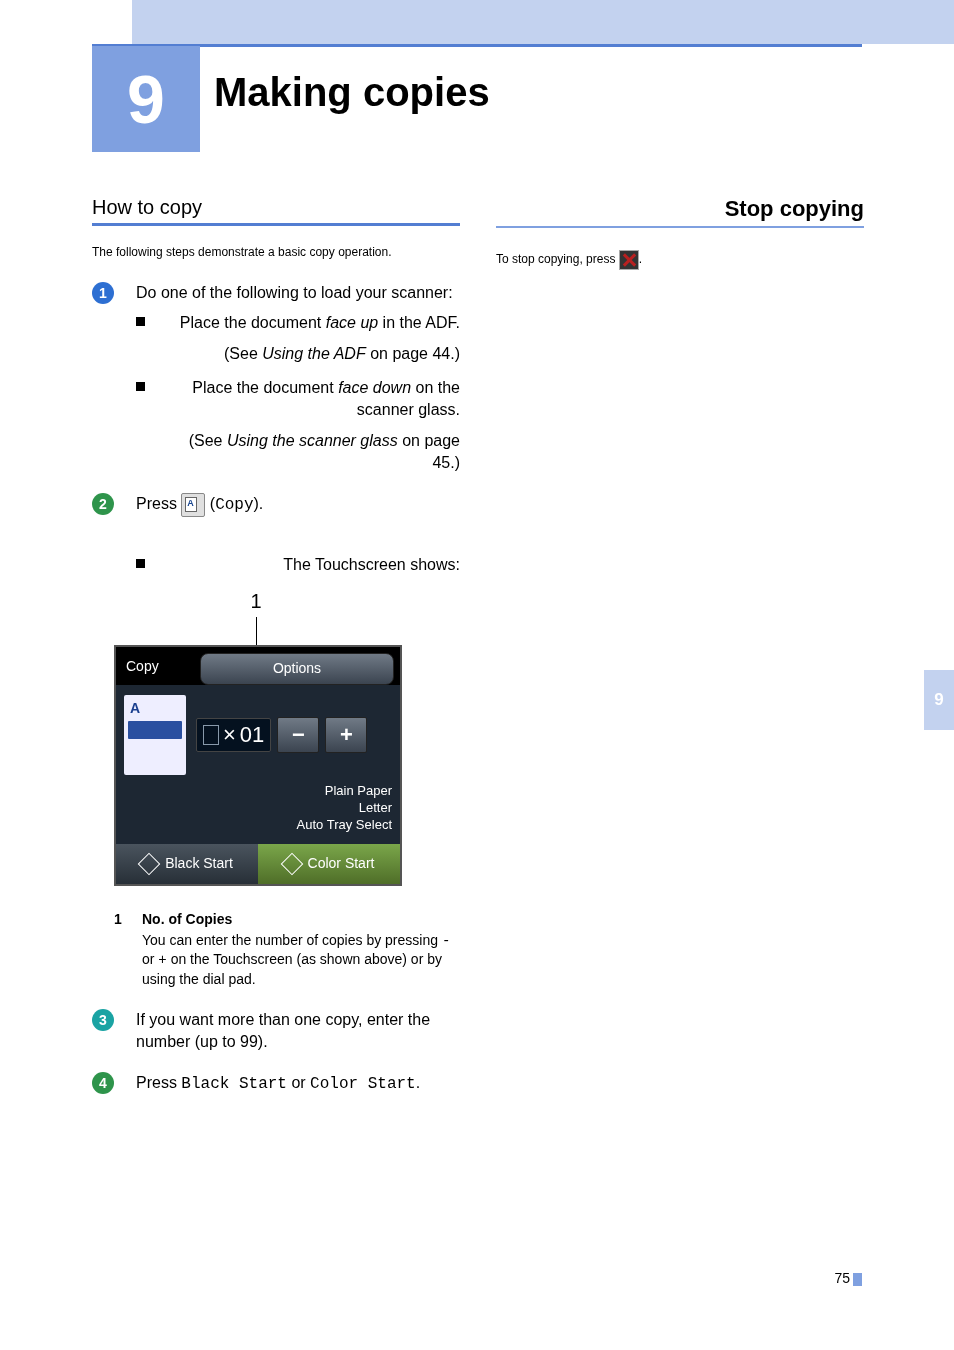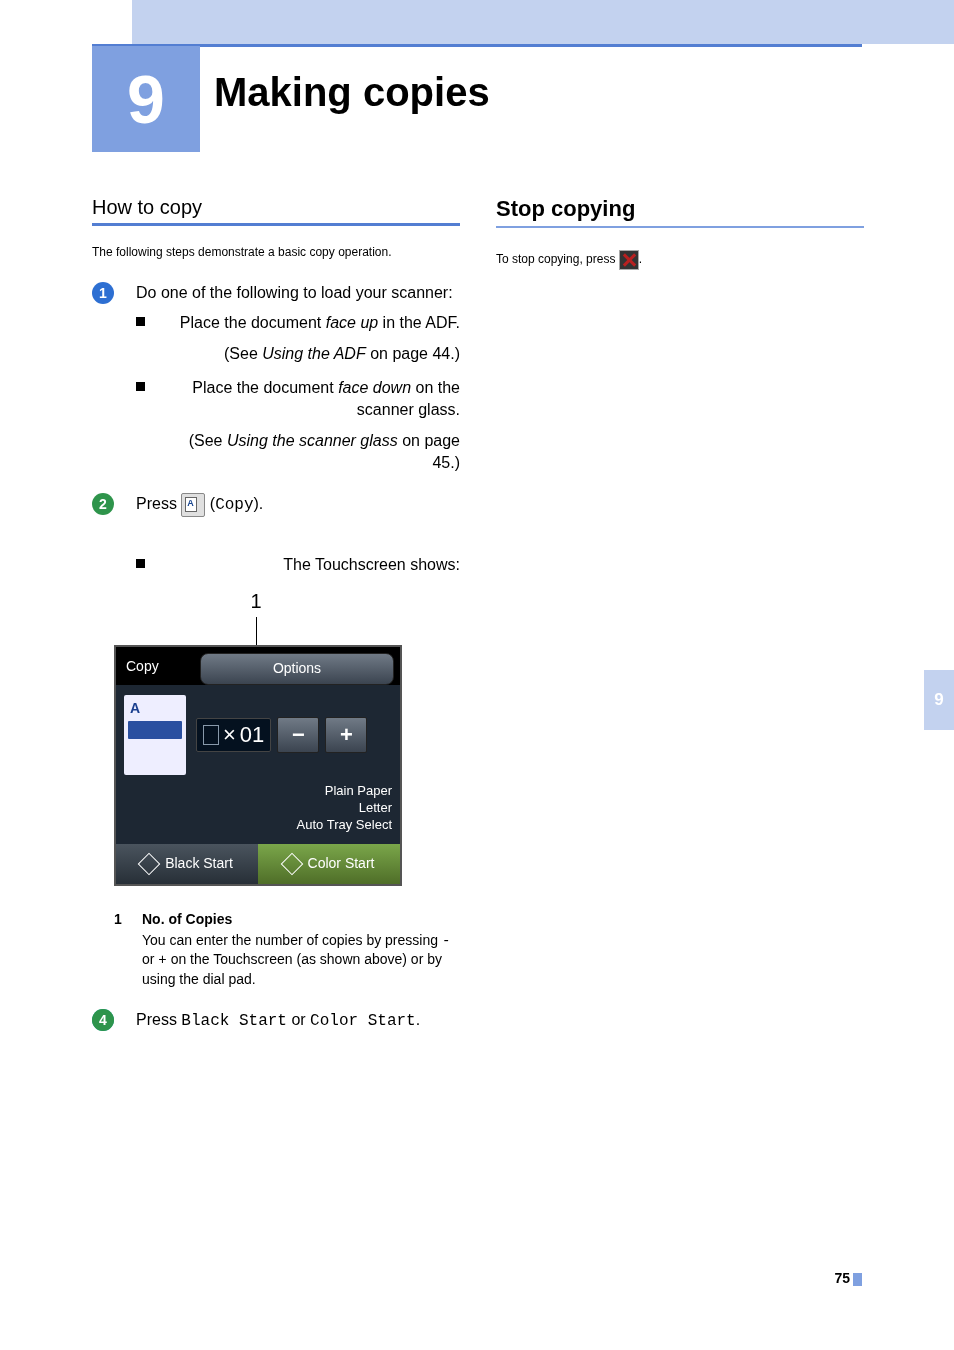--- a/index.html
+++ b/index.html
@@ -10,21 +10,21 @@
   .chap-box{position:absolute;left:92px;top:46px;width:108px;height:106px;background:#7fa0e0;display:flex;align-items:center;justify-content:center;}
   .chap-num{font-size:68px;font-weight:bold;color:#fff;font-family:Arial,Helvetica,sans-serif;}
   .chap-title{position:absolute;left:214px;top:70px;font-size:40px;font-weight:bold;}
   
   .content{position:absolute;left:92px;right:92px;top:196px;bottom:100px;}
   .col{width:368px;}
   .col-left{position:absolute;left:0;top:0;}
   .col-right{position:absolute;left:404px;top:0;}
   .h1{font-size:20px;font-weight:normal;margin:0 0 4px 0;}
   .h1-rule{height:3px;background:#537ed2;margin:0 0 18px 0;}
-  .h2{font-size:22px;font-weight:bold;margin:0 0 4px 0;}
+  .h2{font-size:22px;font-weight:bold;margin:0 0 4px 0;text-align:right;}
   .h2-rule{height:2px;background:#7fa0e0;margin:0 0 22px 0;}
   .body-p{font-size:12px;line-height:1.35;margin:0 0 22px 0;}
   .steps{padding:0;margin:0;list-style:none;}
   .step{position:relative;margin:0 0 20px 0;padding-left:44px;font-size:16px;line-height:1.35;}
   .step-bullet{position:absolute;left:0;top:0;width:22px;height:22px;border-radius:50%;display:flex;align-items:center;justify-content:center;font-size:14px;font-weight:bold;color:#fff;}
   .b-blue{background:#2d6fd2;}
   .b-green{background:#2e944b;}
   .b-teal{background:#1aa3a3;}
   .sub-bullets{list-style:none;padding:0;margin:8px 0 0 0;}
   .sub-bullets li{position:relative;padding-left:22px;margin:8px 0 12px 0;text-align:right;}
@@ -62,21 +62,21 @@
   .ts-bstart{background:linear-gradient(#4a545e,#272f37);}
   .ts-cstart{background:linear-gradient(#7aa64a,#4f6e28);}
   .ts-diamond{width:14px;height:14px;border:1.5px solid #fff;transform:rotate(45deg);}
   
   .leg{font-size:14px;line-height:1.35;padding-left:28px;position:relative;margin-bottom:18px;}
   .leg-num{position:absolute;left:0;top:0;font-weight:bold;}
   .leg-title{font-weight:bold;display:block;margin-bottom:2px;}
   
   .side-tab{position:absolute;right:0;top:670px;width:30px;height:60px;background:#c3d2ef;display:flex;align-items:center;justify-content:center;color:#fff;font-weight:bold;font-size:17px;border-radius:0;}
   
-  .pg-num{position:absolute;right:104px;bottom:64px;font-size:14px;font-weight:bold;}
+  .pg-num{position:absolute;right:104px;bottom:64px;font-size:14px;font-weight:normal;}
   .pg-mark{position:absolute;right:92px;bottom:64px;width:9px;height:13px;background:#7fa0e0;}
 </style>
 </head>
 <body>
 <div class="page">
 
   <div class="top-band"></div>
   <div class="top-rule"></div>
   <div class="chap-box">
     <span class="chap-num">9</span>
@@ -171,20 +171,21 @@
           
           <div class="leg" style="margin-left:-22px;">
             <span class="leg-num">1</span>
             <span class="leg-title">No. of Copies</span>
             <span>You can enter the number of copies by pressing </span><span class="mono">-</span><span> or </span><span class="mono">+</span><span> on the Touchscreen (as shown above) or by using the dial pad.</span>
           </div>
         </li>
 
         <li class="step">
           <span class="step-bullet b-teal">3</span>
+          <span>If you want more than one copy, enter the number (up to 99).</span>
         </li>
 
         <li class="step">
           <span class="step-bullet b-green">4</span>
           <span>Press </span><span class="mono">Black Start</span><span> or </span><span class="mono">Color Start</span><span>.</span>
         </li>
       </ol>
     </div>
 
     <div class="col col-right">

